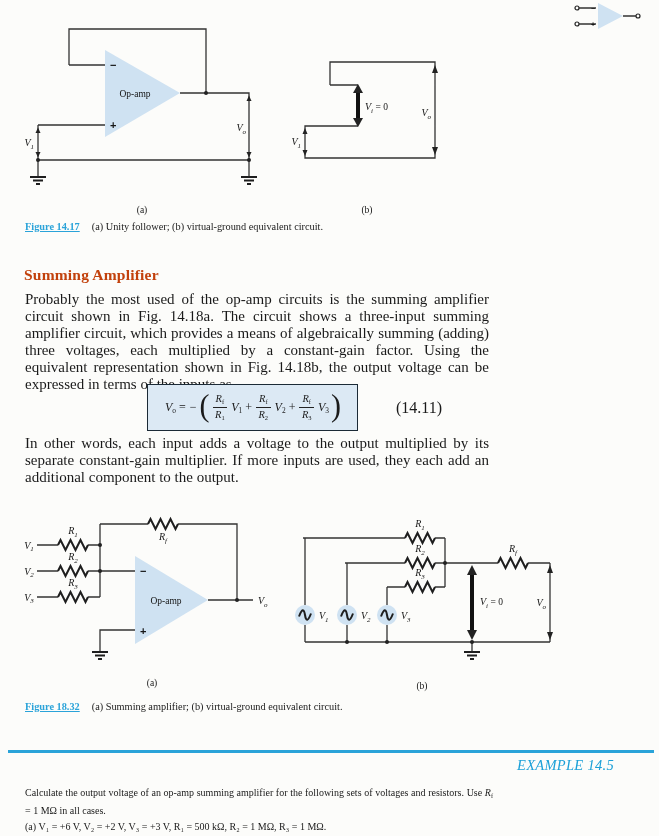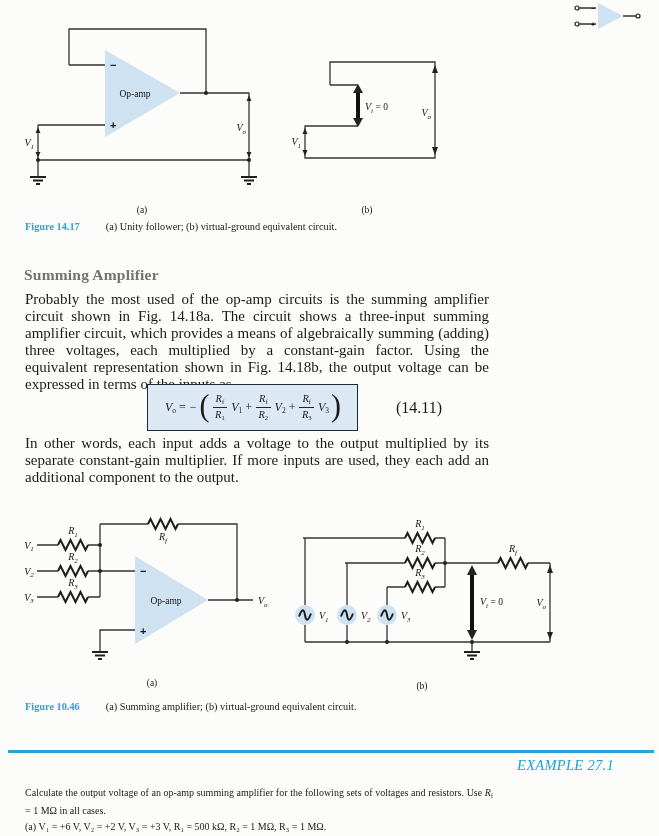--- a/index.html
+++ b/index.html
@@ -6,28 +6,28 @@
   body{background:#e8e8e8;}
   #page{
     position:relative; width:659px; height:836px;
     background:#fcfcfa; overflow:hidden;
     font-family:"Liberation Serif", serif; color:#1a1a1a;
   }
   .abs{position:absolute;}
 
   
   .heading{
-    font-size:15.5px; font-weight:bold; color:#737373;
+    font-size:15.5px; font-weight:bold; color:#c2410c;
     letter-spacing:.2px;
   }
   .para{
     font-size:15px; line-height:17px; text-align:justify;
   }
   .caption{ font-size:10.3px; }
-  .cap-label{ font-weight:bold; color:#2aa3d9; margin-right:18px; }
+  .cap-label{ font-weight:bold; color:#2aa3d9; margin-right:4px;text-decoration:underline; }
   .cap-text{ color:#1a1a1a;margin-left:8px; }
 
   
   .eq-box{
     display:flex; align-items:center; justify-content:center;
     background:#dce9f4; border:1.6px solid #1b2a36;
     width:209px; height:45px; gap:2px;
     font-size:12px;
   }
   .v{ font-style:italic; }
@@ -237,25 +237,25 @@
       <text class="cl" x="309" y="114"><tspan>V</tspan><tspan class="sub" dy="2.5">1</tspan></text>
       <text class="cl" x="351" y="114"><tspan>V</tspan><tspan class="sub" dy="2.5">2</tspan></text>
       <text class="cl" x="391" y="114"><tspan>V</tspan><tspan class="sub" dy="2.5">3</tspan></text>
       <text class="cl" x="470" y="100"><tspan>V</tspan><tspan class="sub" dy="2.5">i</tspan><tspan class="rst" dy="-2.5"> = 0</tspan></text>
       <text class="cl" x="536" y="101" text-anchor="end"><tspan>V</tspan><tspan class="sub" dy="2.5">o</tspan></text>
       <text class="rom" x="412" y="184" text-anchor="middle">(b)</text>
     </g>
   </svg>
 
   <div class="abs caption" style="left:25px;top:701px">
-    <span class="cap-label">Figure 10.46</span><span class="cap-text">(a) Summing amplifier; (b) virtual-ground equivalent circuit.</span>
+    <span class="cap-label">Figure 18.32</span><span class="cap-text">(a) Summing amplifier; (b) virtual-ground equivalent circuit.</span>
   </div>
 
   <div class="abs rule" style="left:8px;top:750px;width:646px"></div>
 
-  <div class="abs example-label" style="left:517px;top:757px">EXAMPLE 27.1</div>
+  <div class="abs example-label" style="left:517px;top:757px">EXAMPLE 14.5</div>
 
   <div class="abs ex-body" style="left:25px;top:761px;width:468px">
     <p class="ex-intro"><span>Calculate the output voltage of an op-amp summing amplifier for the following sets of voltages and resistors. Use </span><span class="v"><span>R</span></span><sub>f</sub><span> = 1 MΩ in all cases.</span></p>
     <div class="ex-line">(a)  V₁ = +6 V, V₂ = +2 V, V₃ = +3 V, R₁ = 500 kΩ, R₂ = 1 MΩ, R₃ = 1 MΩ.</div>
   </div>
 
 </div>
 
 </body></html>

